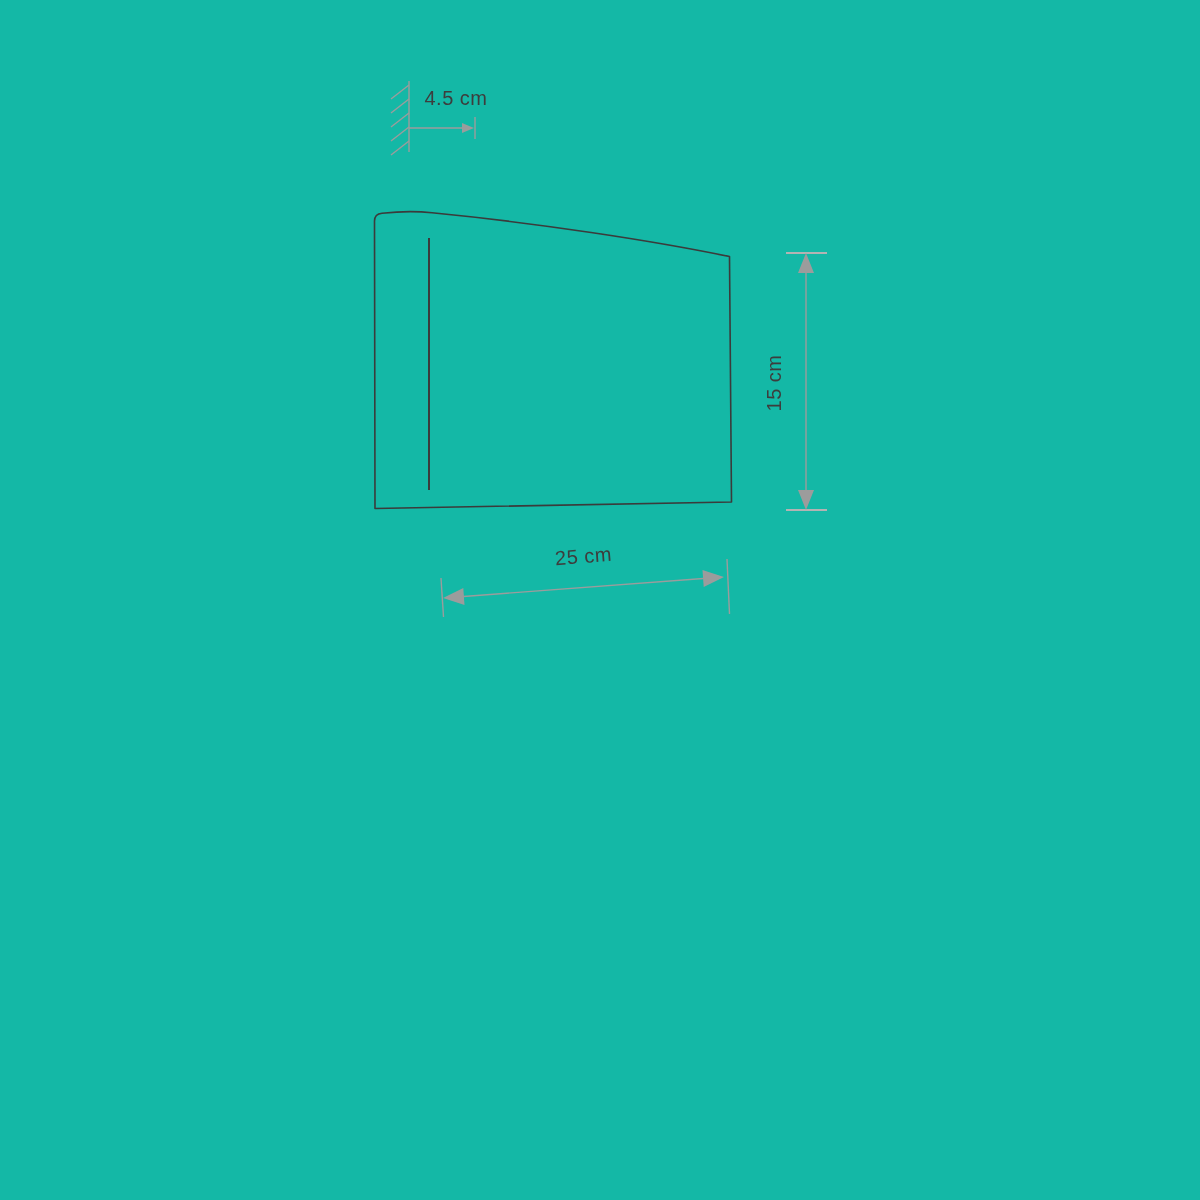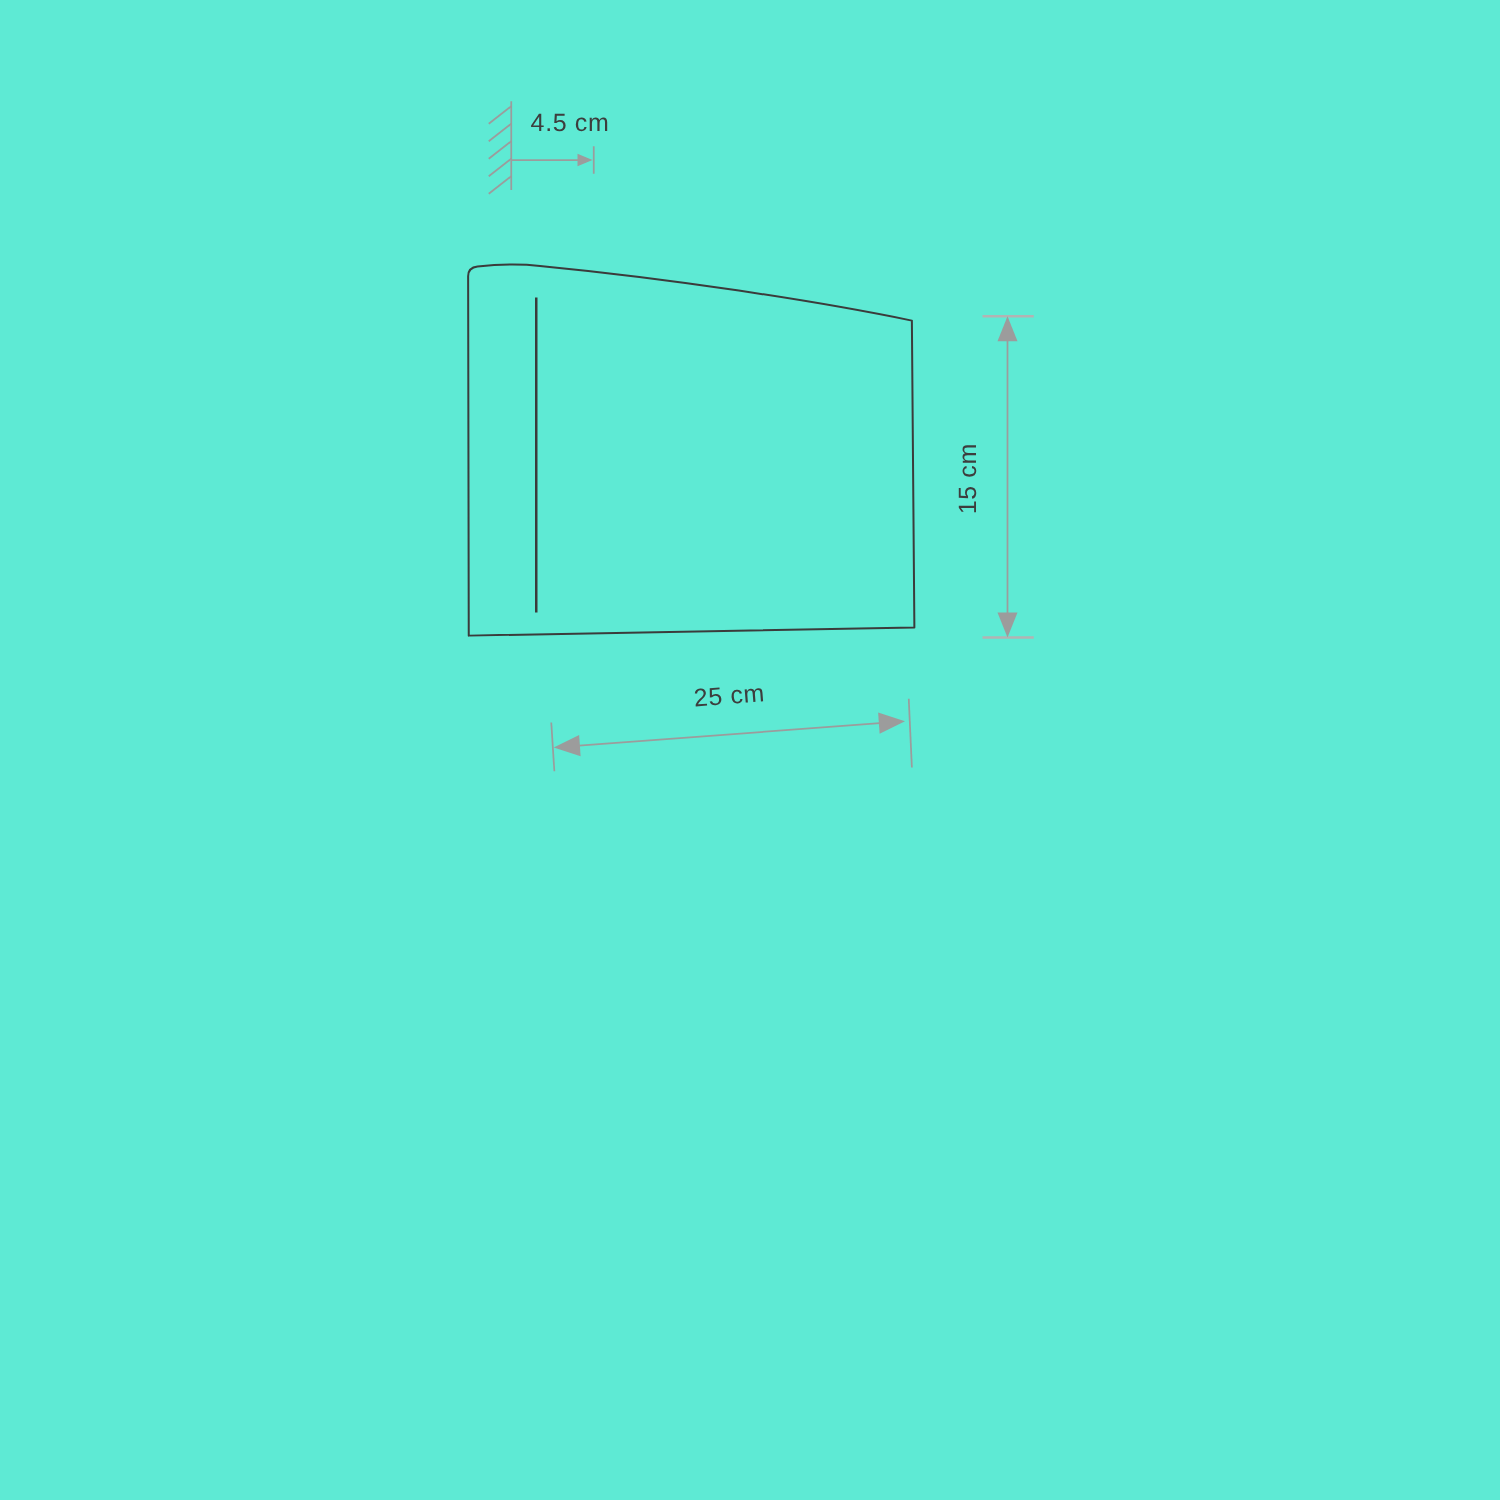--- a/index.html
+++ b/index.html
@@ -7,21 +7,21 @@
     padding: 0;
     background: #ffffff;
     width: 1200px;
     height: 1200px;
     overflow: hidden;
   }
   .canvas {
     position: relative;
     width: 1200px;
     height: 1200px;
-    background: #5eead4;
+    background: #14b8a6;
   }
   svg {
     display: block;
   }
   .dim-label {
     font-family: "Liberation Sans", sans-serif;
     font-weight: 300;
     font-size: 20px;
     letter-spacing: 0.5px;
   }

